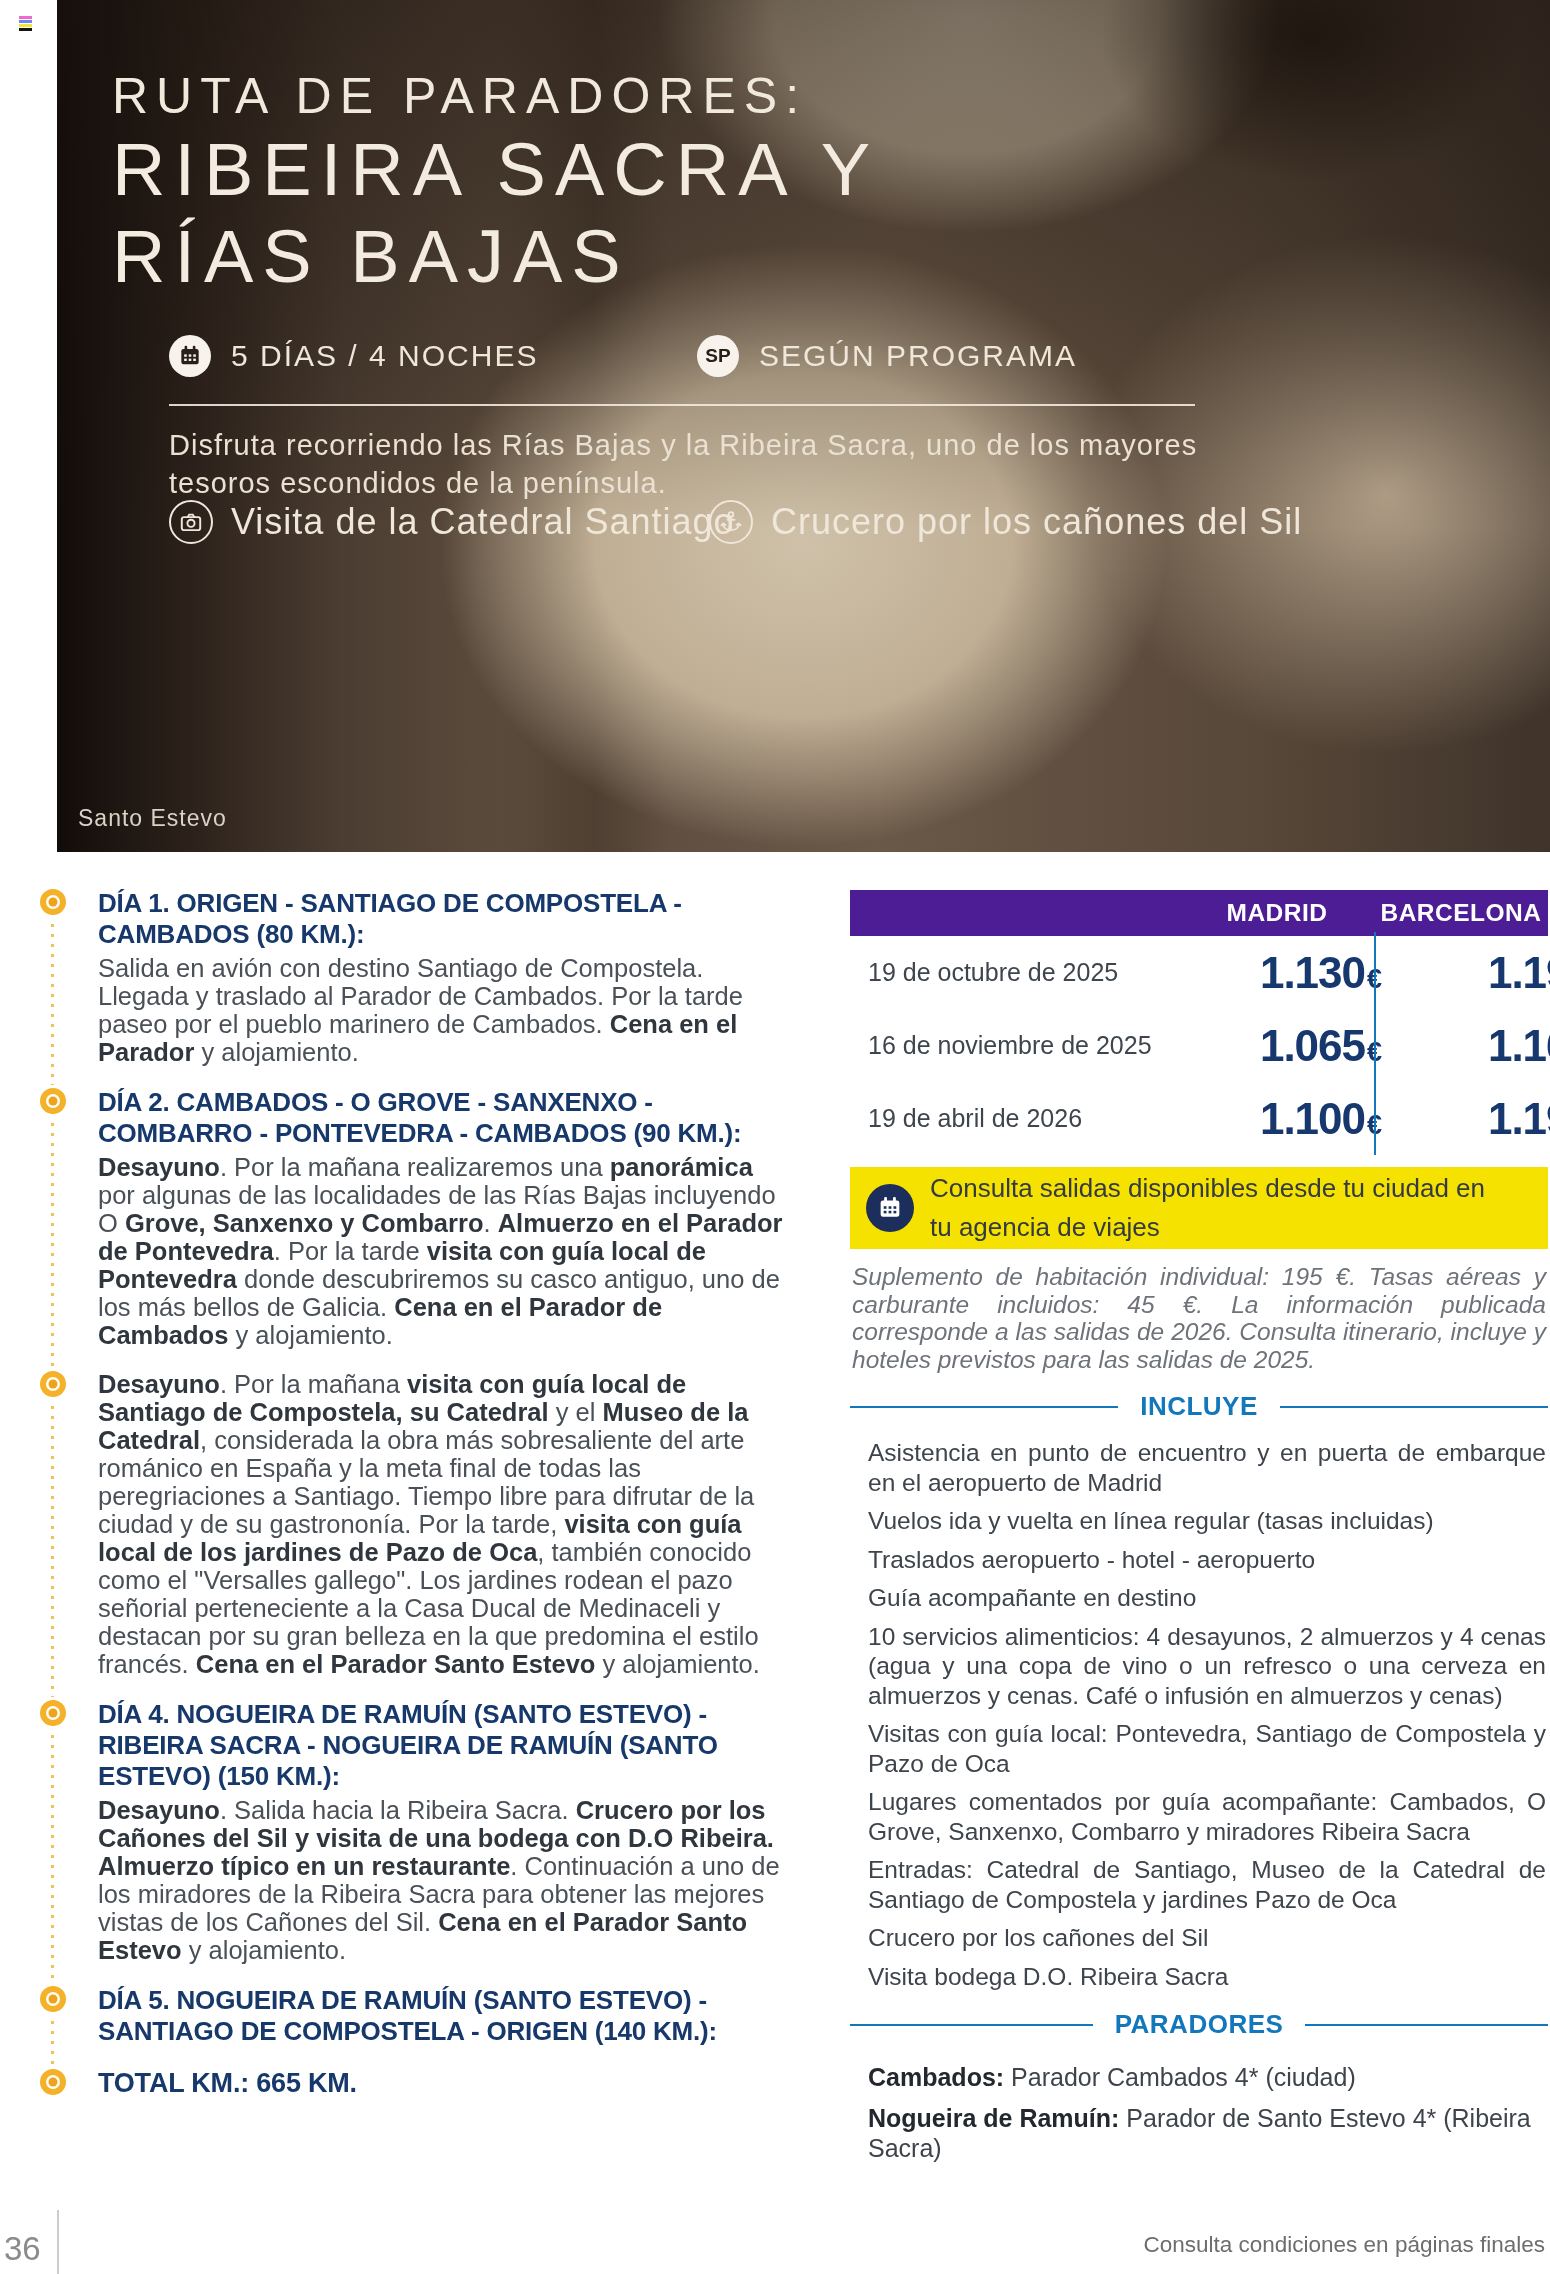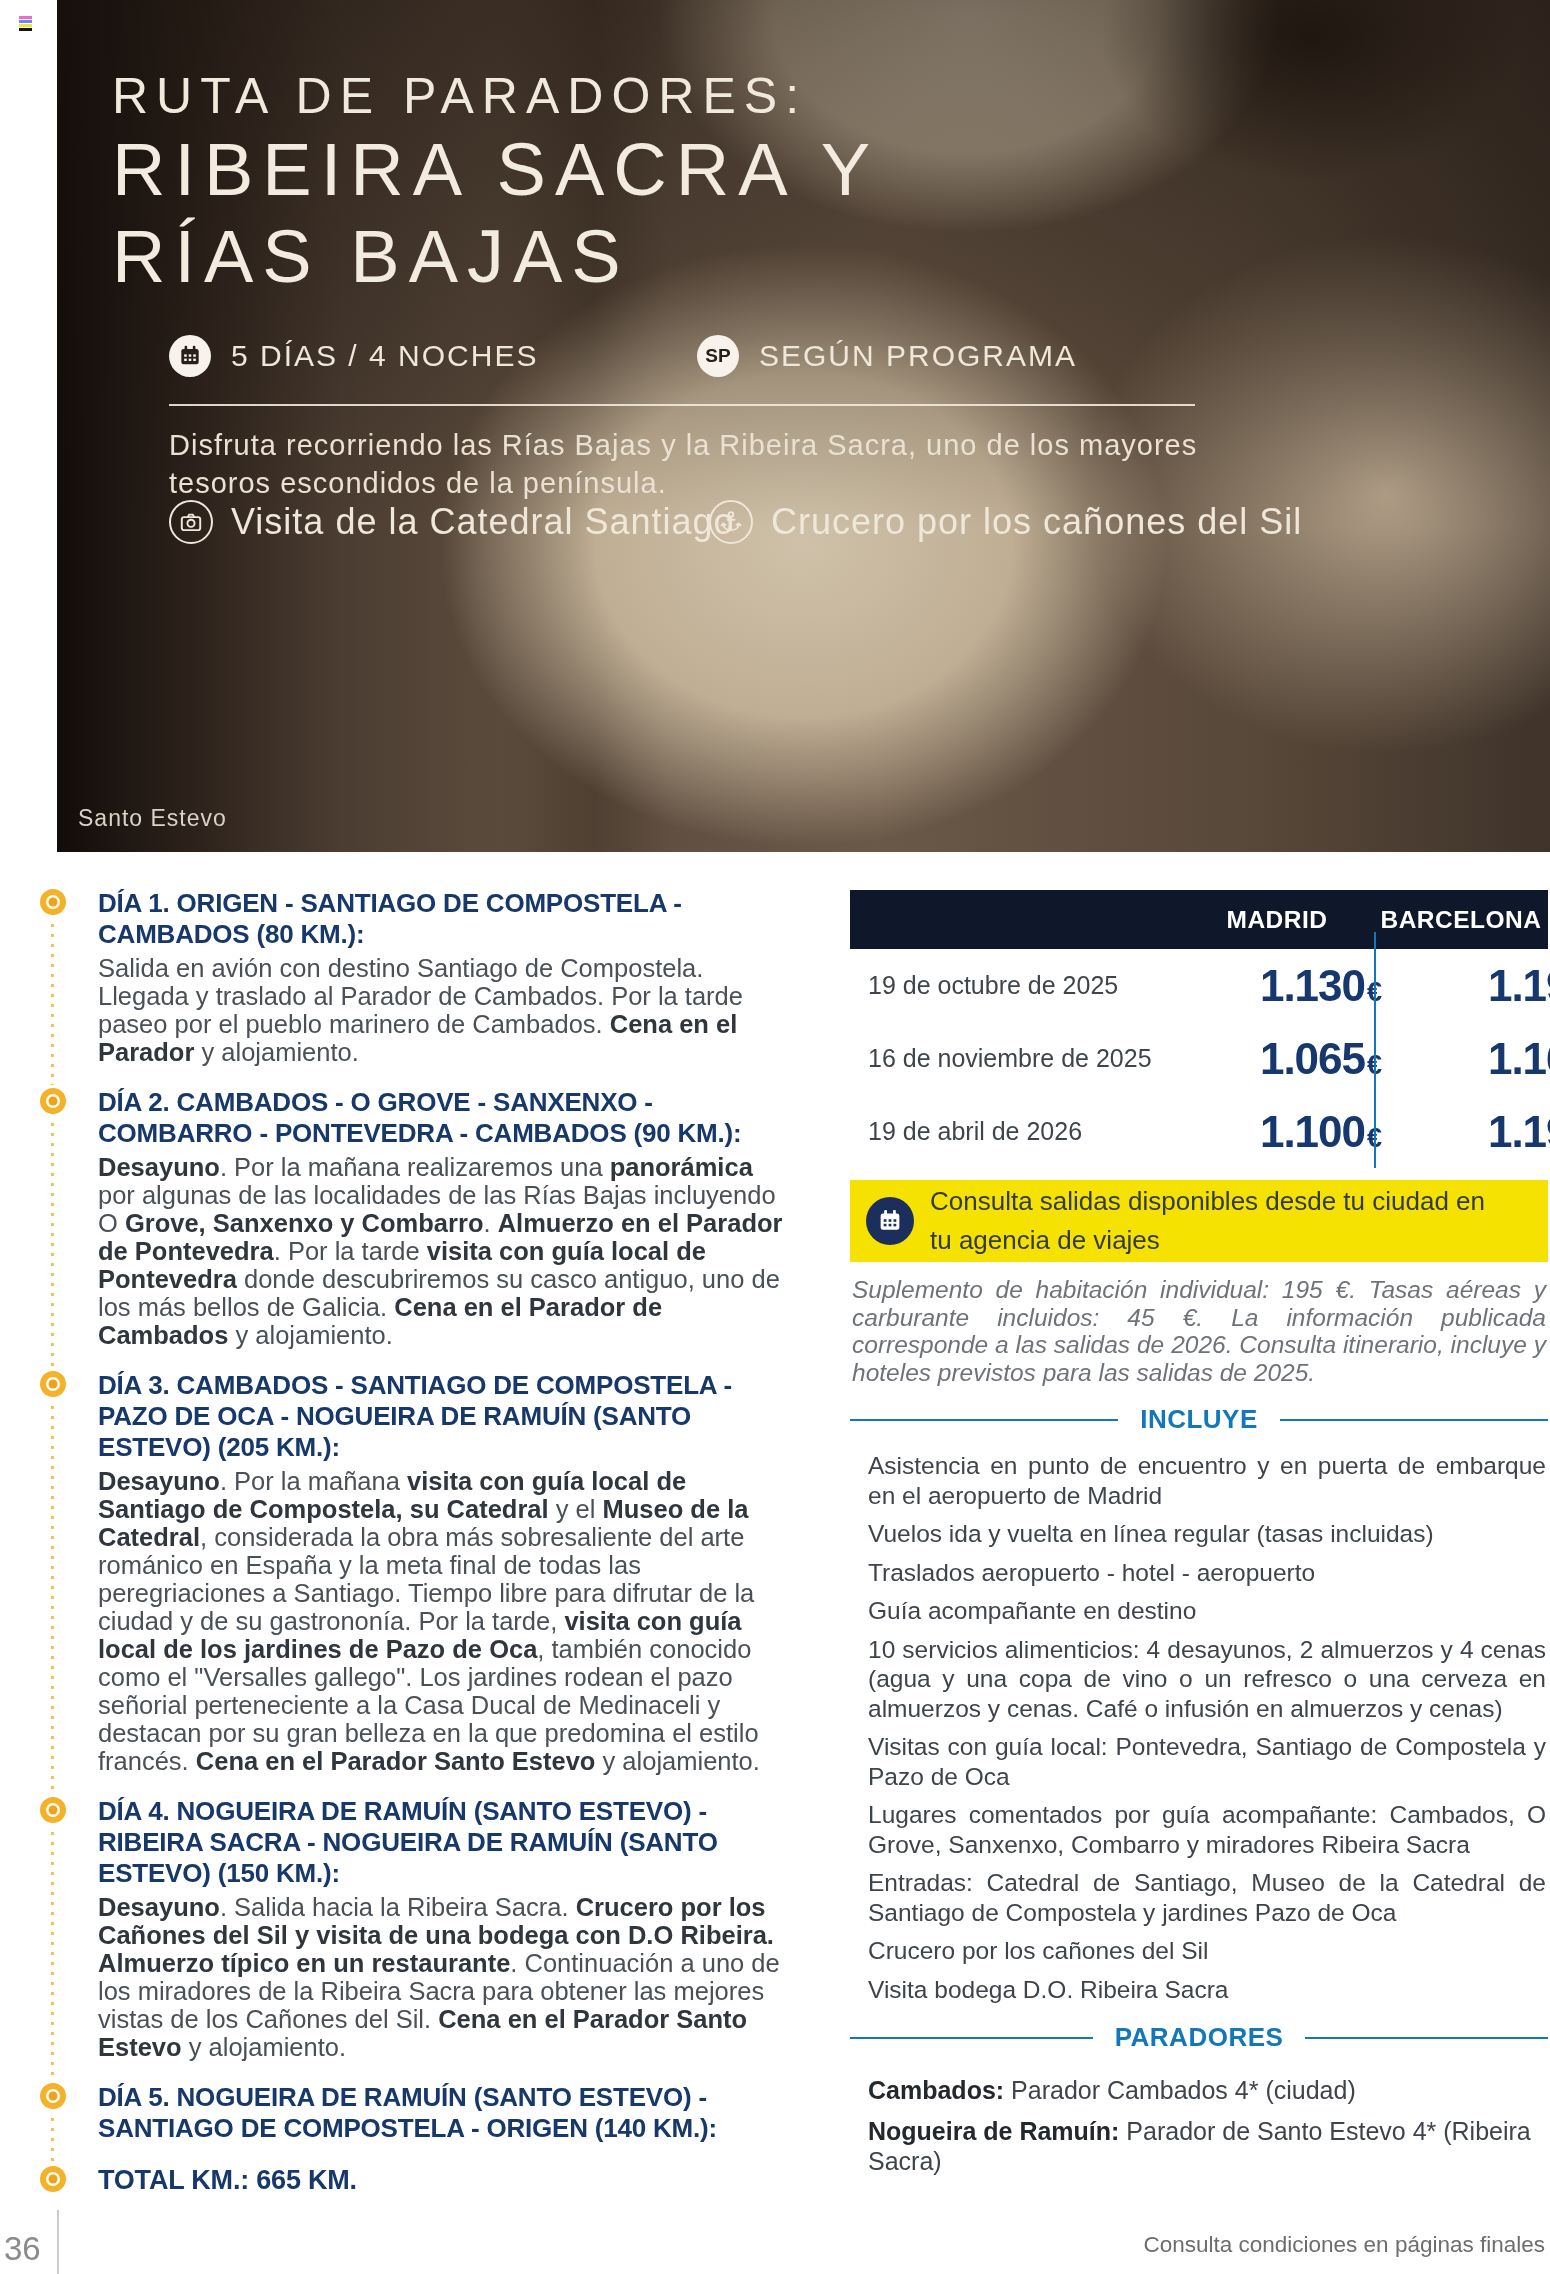--- a/index.html
+++ b/index.html
@@ -58,21 +58,21 @@
   .marker{position:absolute;left:0;top:1px;width:26px;height:26px;box-sizing:border-box;border:6px solid #f3b229;border-radius:50%;background:#fffdf6;}
   .marker::after{content:"";position:absolute;left:50%;top:50%;transform:translate(-50%,-50%);width:9px;height:9px;border-radius:50%;background:#efa31d;}
   .day h3{margin:0 0 4px 0;font-size:26px;line-height:31px;color:#17386b;letter-spacing:-0.2px;}
   .day p{margin:0;font-size:25.5px;line-height:28px;color:#4a5057;}
   .day p b{color:#30363e;}
   .day.total h3{margin:0;font-size:27px;}
 
   
   .right-col{position:absolute;left:850px;top:890px;width:698px;}
   .pricing{position:relative;width:698px;}
-  .p-header{display:grid;grid-template-columns:330px 194px 174px;background:#0f172a;height:59px;align-items:center;}
+  .p-header{display:grid;grid-template-columns:330px 194px 174px;background:#4c1d95;height:46px;align-items:center;}
   .p-header .hcell{color:#ffffff;font-weight:bold;font-size:24.5px;letter-spacing:.5px;text-align:center;}
   .p-row{display:grid;grid-template-columns:330px 194px 174px;height:73px;align-items:center;gap:44px;}
   .p-date{padding-left:18px;font-size:25px;color:#3e454d;}
   .p-price{text-align:center;color:#16386e;font-weight:bold;font-size:44px;letter-spacing:-1px;white-space:nowrap;}
   .p-price .eur{font-size:27px;letter-spacing:0;margin-left:2px;}
   .p-divider{position:absolute;left:524px;top:42px;bottom:0;width:2px;background:#1377bc;}
 
   .banner{margin-top:12px;height:82px;background:#f5e200;display:flex;align-items:center;padding:0 16px;box-sizing:border-box;}
   .banner-icon{width:48px;height:48px;border-radius:50%;background:#1b2e5c;display:flex;align-items:center;justify-content:center;flex:none;margin-right:16px;}
   .banner-text{font-size:26px;line-height:39px;color:#333a42;width:575px;}
@@ -178,21 +178,20 @@
       <h3>DÍA 1. ORIGEN - SANTIAGO DE COMPOSTELA - CAMBADOS (80 KM.):</h3>
       <p><span>Salida en avión con destino Santiago de Compostela. Llegada y traslado al Parador de Cambados. Por la tarde paseo por el pueblo marinero de Cambados. </span><b>Cena en el Parador</b><span> y alojamiento.</span></p>
     </div>
     <div class="day">
       <span class="marker"></span>
       <h3>DÍA 2. CAMBADOS - O GROVE - SANXENXO - COMBARRO - PONTEVEDRA - CAMBADOS (90 KM.):</h3>
       <p><b>Desayuno</b><span>. Por la mañana realizaremos una </span><b>panorámica</b><span> por algunas de las localidades de las Rías Bajas incluyendo O </span><b>Grove, Sanxenxo y Combarro</b><span>. </span><b>Almuerzo en el Parador de Pontevedra</b><span>. Por la tarde </span><b>visita con guía local de Pontevedra</b><span> donde descubriremos su casco antiguo, uno de los más bellos de Galicia. </span><b>Cena en el Parador de Cambados</b><span> y alojamiento.</span></p>
     </div>
     <div class="day">
       <span class="marker"></span>
-      <h3>DÍA 3. CAMBADOS - SANTIAGO DE COMPOSTELA - PAZO DE OCA - NOGUEIRA DE RAMUÍN (SANTO ESTEVO) (205 KM.):</h3>
       <p><b>Desayuno</b><span>. Por la mañana </span><b>visita con guía local de Santiago de Compostela, su Catedral</b><span> y el </span><b>Museo de la Catedral</b><span>, considerada la obra más sobresaliente del arte románico en España y la meta final de todas las peregriaciones a Santiago. Tiempo libre para difrutar de la ciudad y de su gastrononía. Por la tarde, </span><b>visita con guía local de los jardines de Pazo de Oca</b><span>, también conocido como el "Versalles gallego". Los jardines rodean el pazo señorial perteneciente a la Casa Ducal de Medinaceli y destacan por su gran belleza en la que predomina el estilo francés. </span><b>Cena en el Parador Santo Estevo</b><span> y alojamiento.</span></p>
     </div>
     <div class="day">
       <span class="marker"></span>
       <h3>DÍA 4. NOGUEIRA DE RAMUÍN (SANTO ESTEVO) - RIBEIRA SACRA - NOGUEIRA DE RAMUÍN (SANTO ESTEVO) (150 KM.):</h3>
       <p><b>Desayuno</b><span>. Salida hacia la Ribeira Sacra. </span><b>Crucero por los Cañones del Sil y visita de una bodega con D.O Ribeira. Almuerzo típico en un restaurante</b><span>. Continuación a uno de los miradores de la Ribeira Sacra para obtener las mejores vistas de los Cañones del Sil. </span><b>Cena en el Parador Santo Estevo</b><span> y alojamiento.</span></p>
     </div>
     <div class="day">
       <span class="marker"></span>
       <h3>DÍA 5. NOGUEIRA DE RAMUÍN (SANTO ESTEVO) - SANTIAGO DE COMPOSTELA - ORIGEN (140 KM.):</h3>

